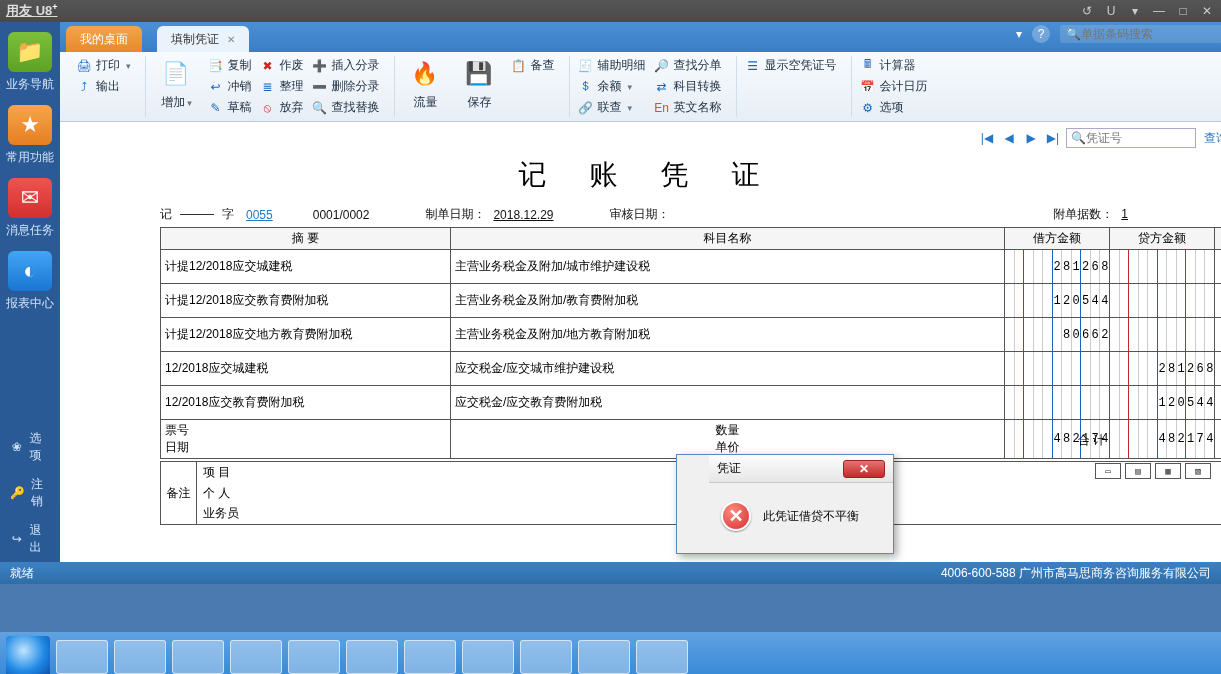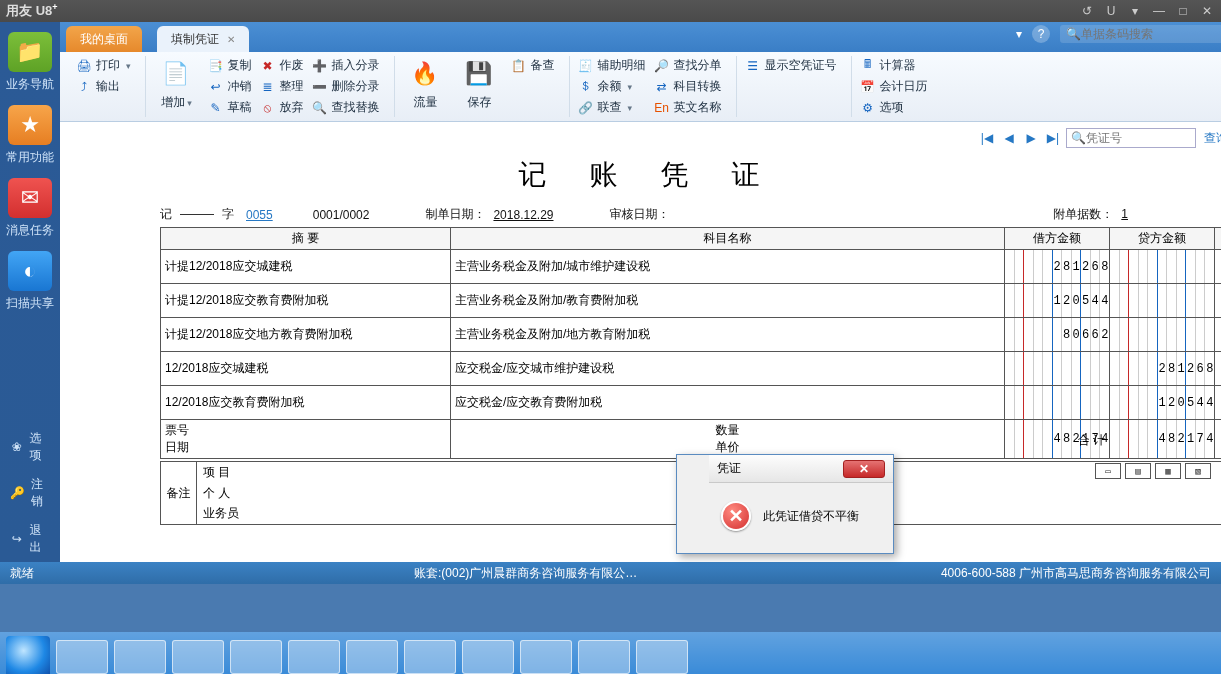--- a/index.html
+++ b/index.html
@@ -1,18 +1,18 @@
 <!DOCTYPE html>
 <html><head>
 <meta charset="utf-8">
 <style>
 * { box-sizing: border-box; margin: 0; padding: 0; }
 body { font-family: "Microsoft YaHei", SimSun, sans-serif; font-size: 12px; background: #4a7ab0; width: 1221px; height: 674px; overflow: hidden; position: relative; }
 .titlebar { height: 22px; background: linear-gradient(#555,#4a4a4a); color:#ddd; display:flex; align-items:center; padding:0 6px; }
-.titlebar .app { font-weight:bold; font-size:13px; }
+.titlebar .app { font-weight:bold; font-size:13px;text-decoration:underline; }
 .titlebar .plus { color:#fff; vertical-align:super; font-size:9px;}
 .titlebar .winctrls { margin-left:auto; display:flex; gap:8px; color:#ccc;}
 .winctrls span { cursor:pointer; width:16px; text-align:center;}
 .main { display:flex; height: 540px; }
 .leftbar { width:76px; background: linear-gradient(#2b5a96,#2a5a95); display:flex; flex-direction:column; align-items:center; padding-top:10px; color:#cfe3f8; }
 .leftbar .nav-item { width:60px; text-align:center; margin-bottom:12px; font-size:12px; cursor:pointer;}
 .leftbar .nav-icon { width:44px; height:40px; margin:0 auto 4px; border-radius:6px; display:flex; align-items:center; justify-content:center; font-size:22px;}
 .ic-green{background:linear-gradient(#7cbf3a,#5ea226);color:#fff;}
 .ic-orange{background:linear-gradient(#f7a54a,#e67e22);color:#fff;}
 .ic-red{background:linear-gradient(#ef5350,#d32f2f);color:#fff;}
@@ -110,21 +110,21 @@
         <div class="nav-item">
           <div class="nav-icon ic-orange">★</div>
           <div>常用功能</div>
         </div>
         <div class="nav-item">
           <div class="nav-icon ic-red">✉</div>
           <div>消息任务</div>
         </div>
         <div class="nav-item">
           <div class="nav-icon ic-blue">◐</div>
-          <div>扫描共享</div>
+          <div>报表中心</div>
         </div>
       </div>
     <div class="spacer"></div>
     <div id="snav" style="width:100%;">
         <div class="sys-item">
           <span class="glyph">❀</span>
           <span>选项</span>
         </div>
         <div class="sys-item">
           <span class="glyph">🔑</span>
@@ -576,21 +576,20 @@
               <span class="k">业务员</span>
             </div>
         </div>
       </div>
     </div>
   </div>
 </div>
 
 <div class="statusbar">
   <span>就绪</span>
-  <span class="mid">账套:(002)广州晨群商务咨询服务有限公…</span>
   <span class="sr">4006-600-588 广州市高马思商务咨询服务有限公司</span>
 </div>
 
 <div class="tasktxt">
 </div>
 <div class="taskbar">
   <div class="apps">
     <div class="orb"></div>
     <div class="app"></div>
     <div class="app"></div>

